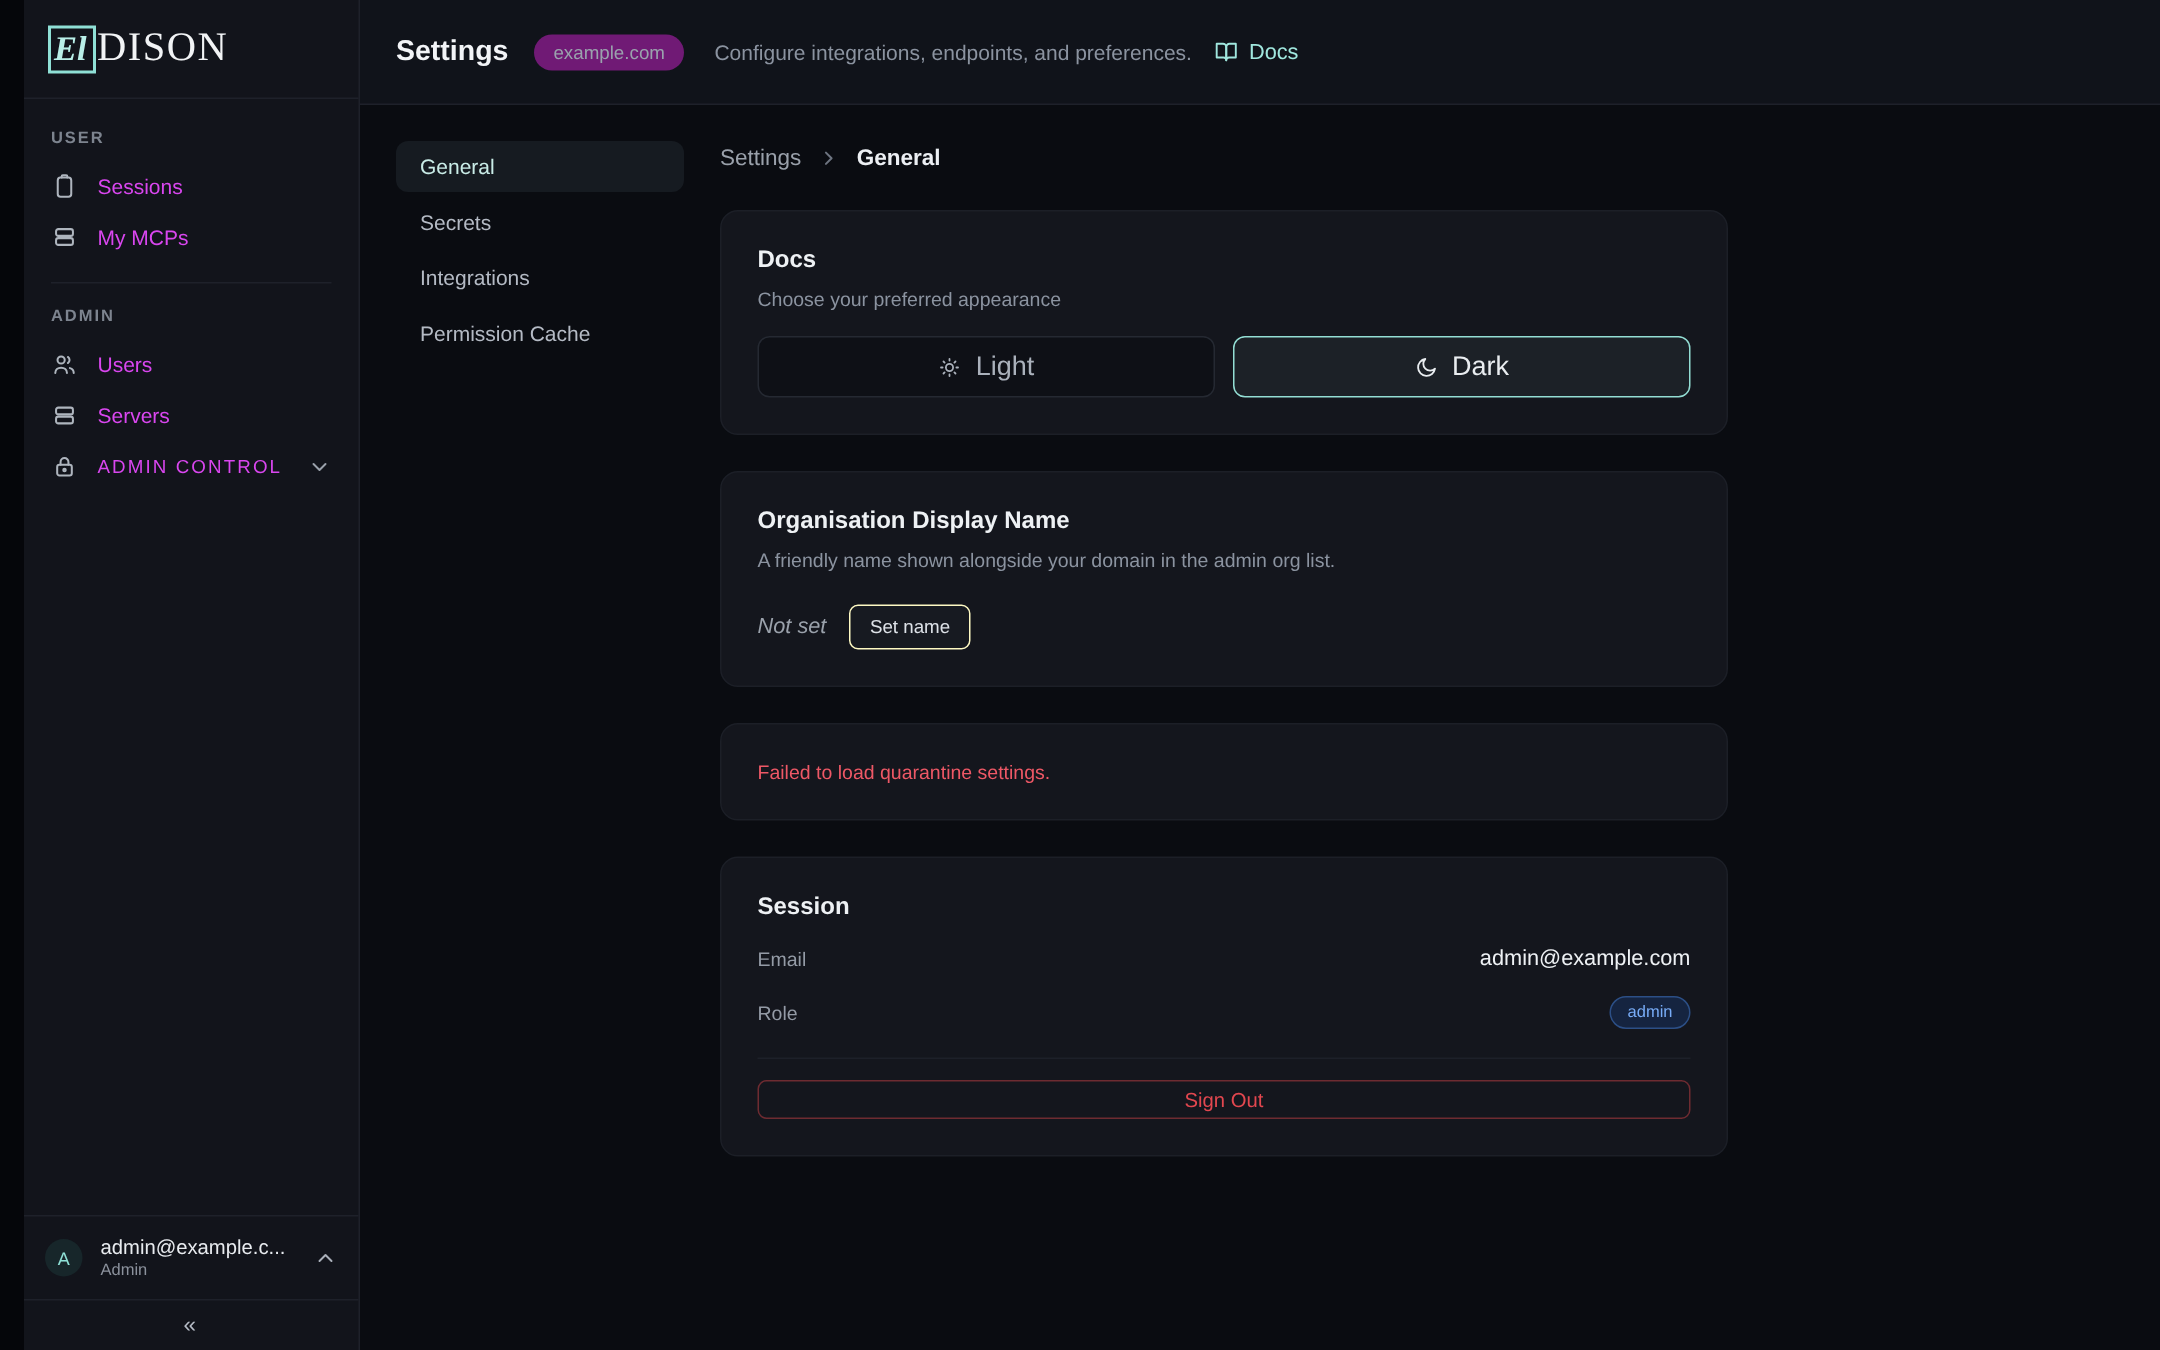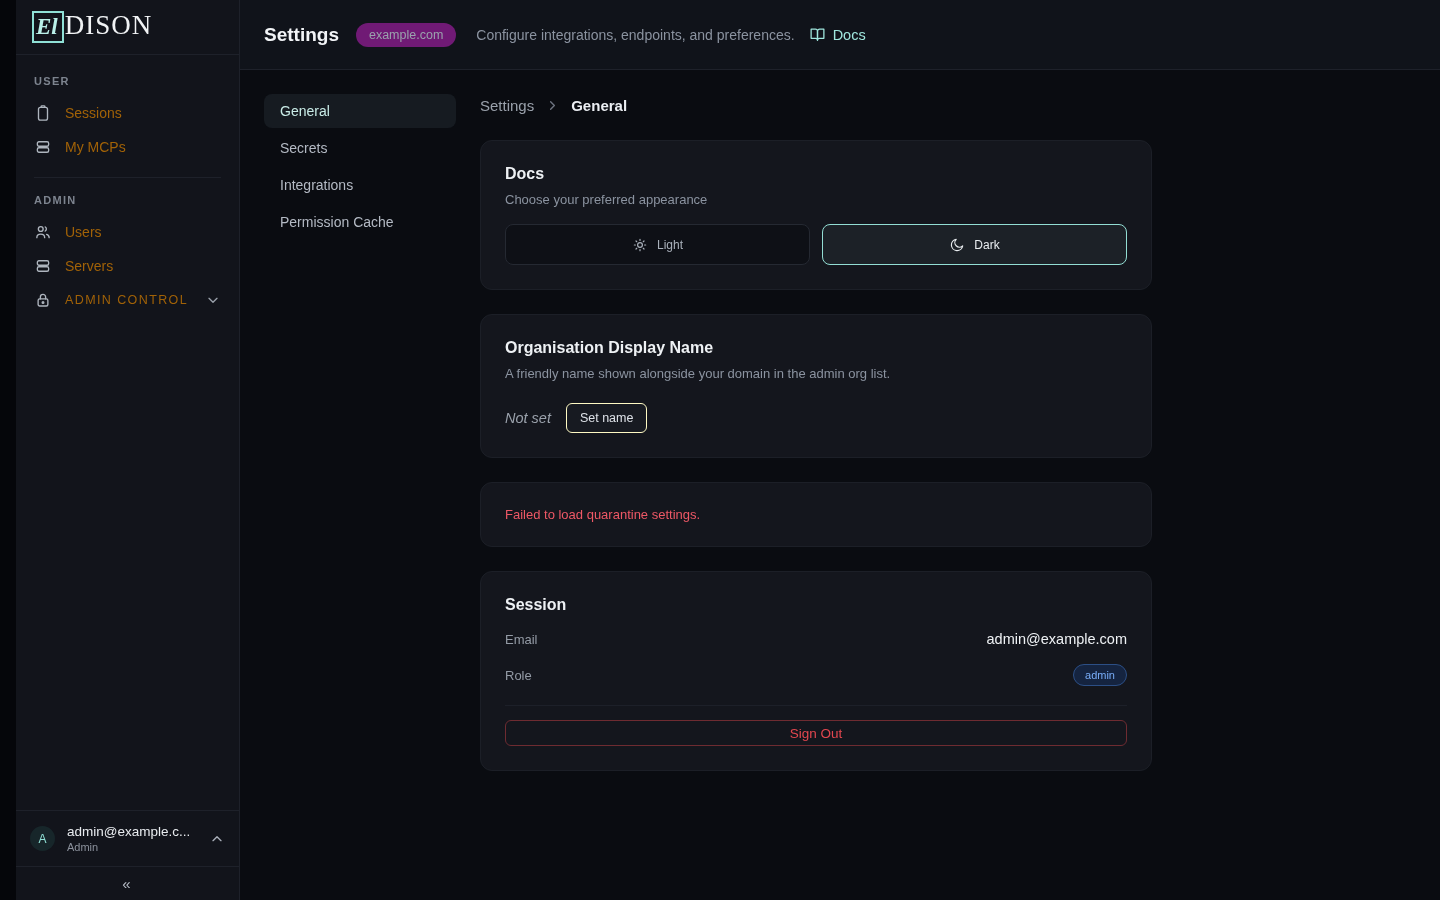--- a/index.html
+++ b/index.html
@@ -13,39 +13,39 @@
   .app { display:flex; height:100%; }
 
   
   .rail { width:16px; background:#05060a; flex:none; }
   .sidebar {
     width:224px; flex:none; background:#12141b;
     border-right:1px solid #1e212a;
     display:flex; flex-direction:column;
   }
   .sb-header {
-    height:55px; flex:none; border-bottom:1px solid #1e212a;
+    height:66px; flex:none; border-bottom:1px solid #1e212a;
     display:flex; align-items:center; padding:0 16px;
   }
   .logo { display:flex; align-items:baseline; font-family:"Liberation Serif", serif; cursor:pointer; }
   .logo-box {
     border:2px solid #8fe0d6; color:#b9efe8; font-style:italic; font-weight:bold;
     font-size:23px; line-height:1; padding:2px 4px 3px 2px; margin-right:1px;
   }
   .logo-rest { color:#f1f3f5; font-size:27px; letter-spacing:1px; line-height:1; }
 
   .sb-nav { flex:1; padding:20px 16px 0; }
   .sb-label {
     font-size:11px; font-weight:bold; letter-spacing:1.3px;
     color:#7d848f; margin:0 0 10px 2px;
   }
   .sb-item {
     display:flex; align-items:center; gap:13px;
     padding:7px 2px; margin-bottom:2px;
-    color:#a16207; font-size:14px; cursor:pointer; border-radius:6px;
+    color:#d946ef; font-size:14px; cursor:pointer; border-radius:6px;
   }
   .sb-item .ic { width:18px; height:18px; color:#aeb5be; flex:none; display:flex; }
   .sb-item svg { width:18px; height:18px; }
   .sb-item.caps { font-size:12.5px; letter-spacing:1.4px; font-weight:500; }
   .sb-item .chev { margin-left:auto; width:16px; height:16px; color:#9aa1ab; }
   .sb-item .chev svg { width:16px; height:16px; }
   .sb-divider { border-top:1px solid #1e212a; margin:14px 2px 16px; }
 
   .sb-footer {
     flex:none; border-top:1px solid #1e212a;
@@ -103,21 +103,21 @@
   .card {
     background:#14161d; border:1px solid #1c1f27; border-radius:12px;
     padding:24px; margin-bottom:24px;
   }
   .card-title { font-size:16px; font-weight:bold; color:#eef1f4; }
   .card-desc { font-size:13px; color:#8b93a0; margin-top:9px; }
 
   .theme-row { display:flex; gap:12px; margin-top:17px; }
   .theme-btn {
     flex:1; height:41px; border-radius:8px; cursor:pointer;
-    display:flex; align-items:center; justify-content:center; gap:9px; font-size:12px;
+    display:flex; align-items:center; justify-content:center; gap:9px; font-size:18px;
     font-family:"Liberation Sans", sans-serif;
   }
   .theme-btn svg { width:16px; height:16px; }
   .theme-btn.light { background:#0e1016; border:1px solid #252932; color:#aab1bb; }
   .theme-btn.dark  { background:#1c2127; border:1px solid #93ded4; color:#e9edf0; }
 
   .org-row { display:flex; align-items:center; gap:15px; margin-top:22px; }
   .notset { font-style:italic; color:#9aa1ab; font-size:14.5px; }
   .set-btn {
     background:#171a21; border:1px solid #fef9c3; color:#dde1e7;

